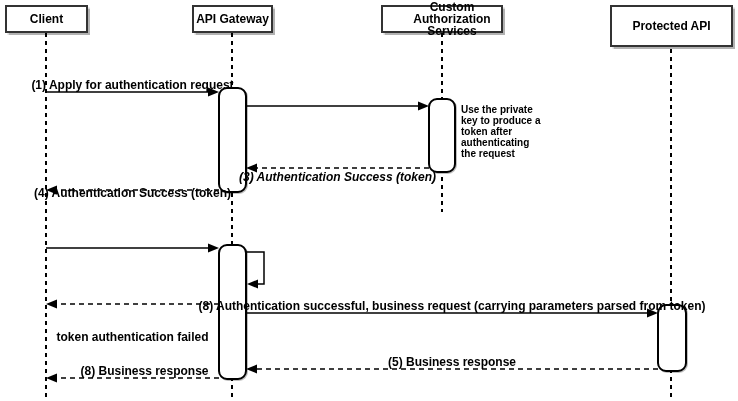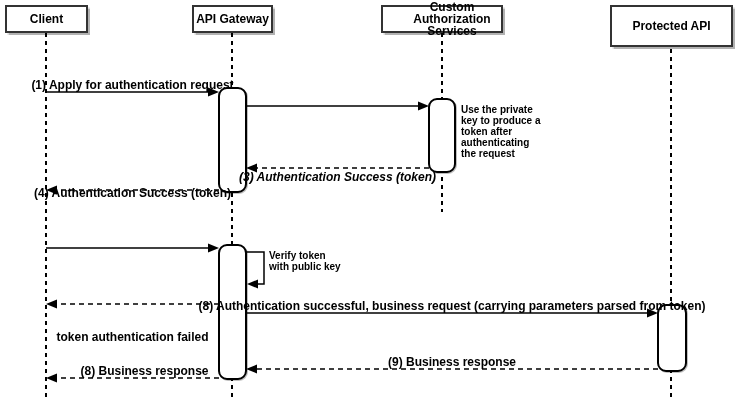--- a/index.html
+++ b/index.html
@@ -89,24 +89,22 @@
       <line x1="219" y1="378" x2="53" y2="378" stroke="#000000" stroke-width="1.5" stroke-dasharray="5 4"></line>
       <polygon points="46,378 57,373.5 57,382.5" fill="#000000"></polygon>
       <path d="M 246 252 H 264 V 284 H 253" fill="none" stroke="#000000" stroke-width="1.5"></path>
       <polygon points="247,284 258,279.5 258,288.5" fill="#000000"></polygon>
     </svg>
 <div class="msg-label" style="left: 132.5px; top: 78px;">(1) Apply for authentication request</div>
     <div class="msg-label" style="left: 337.5px; top: 170px; font-style: italic;">(3) Authentication Success (token)</div>
     <div class="msg-label" style="left: 132.5px; top: 186px;">(4) Authentication Success (token)</div>
     <div class="msg-label" style="left: 132.5px; top: 290px; margin-top: 40px;">token authentication failed</div>
     <div class="msg-label" style="left: 452px; top: 299px;">(8) Authentication successful, business request (carrying parameters parsed from token)</div>
-    <div class="msg-label" style="left: 452px; top: 355px;">(9) Business response</div>
+    <div class="msg-label" style="left: 452px; top: 355px;">(5) Business response</div>
     <div class="msg-label" style="left: 132.5px; top: 364px; margin-left: 12px;">(8) Business response</div>
-    <div class="free-label" style="left: 269px; top: 250px;">Verify token
-with public key</div>
     <div class="free-label" style="left: 461px; top: 104px;">Use the private
 key to produce a
 token after
 authenticating
 the request</div>
     <div class="actor-box" style="left: 5px; top: 5px; width: 83px; height: 28px;">Client</div>
     <div class="actor-box" style="left: 192px; top: 5px; width: 81px; height: 28px;">API Gateway</div>
     <div class="actor-box" style="left: 381px; top: 5px; width: 122px; height: 28px; padding-left: 20px;">Custom Authorization Services</div>
     <div class="actor-box" style="left: 610px; top: 5px; width: 123px; height: 42px;">Protected API</div>
   </div>

